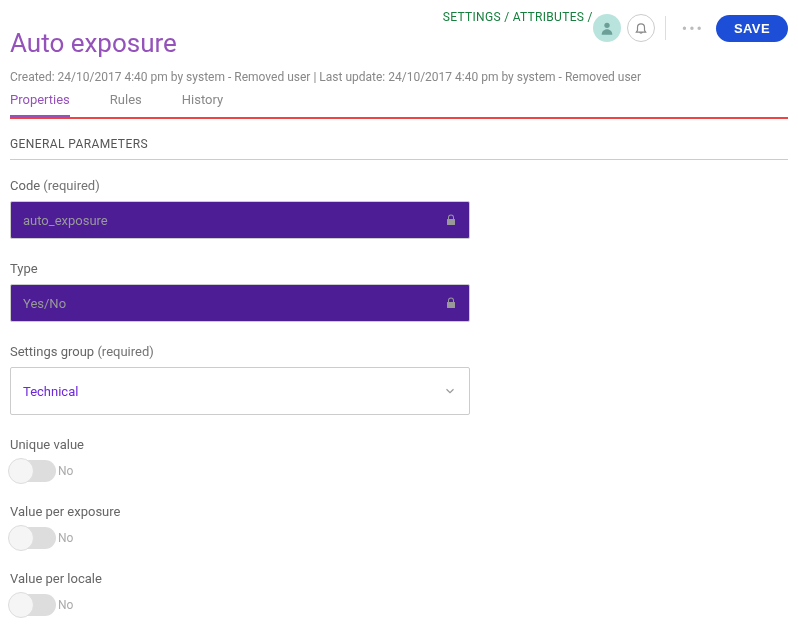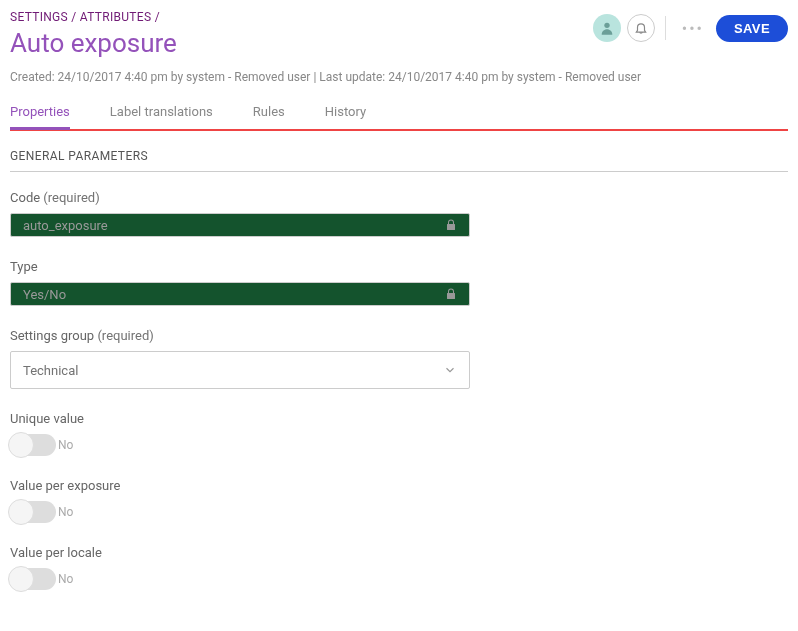--- a/index.html
+++ b/index.html
@@ -12,35 +12,35 @@
       padding: 10px 10px 20px 10px;
     }
     .header-row {
       display: flex;
       justify-content: space-between;
       align-items: flex-start;
     }
     .left-head { flex: 1; }
     .breadcrumb {
       font-size: 12px;
-      color: #701a75;
+      color: #15803d;
       letter-spacing: .3px;
       margin-bottom: 4px;
+      text-align: right;
     }
     .breadcrumb span { text-transform: uppercase; }
     .title {
       font-size: 26px;
       font-weight: 400;
       color: #9452ba;
       margin-bottom: 12px;
     }
     .meta {
       font-size: 12px;
       color: #888;
-      margin-bottom: 12px;
     }
     .right-head {
       display: flex;
       align-items: center;
       gap: 6px;
       padding-top: 4px;
     }
     .icon-circle {
       width: 28px; height: 28px;
       border: 1px solid #ccc;
@@ -116,44 +116,44 @@
     .field-label {
       font-size: 13px;
       color: #666;
       margin-bottom: 8px;
     }
     .field-label .req {
       color: #737373;
     }
     .locked-input {
       width: 460px;
-      height: 24px;
+      height: 38px;
       border: 1px solid #ccc;
-      background: #14532d;
+      background: #4c1d95;
       color: #999;
       padding: 0 36px 0 12px;
       font-size: 13px;
       position: relative;
       display: flex;
       align-items: center;
       border-radius: 2px;
     }
     .locked-input .lock-wrap {
       position: absolute;
       right: 12px;
       top: 50%;
       transform: translateY(-50%);
       color: #999;
     }
     .select-input {
       width: 460px;
-      height: 38px;
+      height: 48px;
       border: 1px solid #ccc;
       background: #fff;
-      color: #737373;
+      color: #6d28d9;
       padding: 0 36px 0 12px;
       font-size: 13px;
       position: relative;
       display: flex;
       align-items: center;
       border-radius: 2px;
       cursor: pointer;
     }
     .select-input .chev-wrap {
       position: absolute;
@@ -226,21 +226,20 @@
 <div class="meta">
   <span>Created:</span>
   <span>24/10/2017 4:40 pm by system - Removed user</span>
   <span>|</span>
   <span>Last update:</span>
   <span>24/10/2017 4:40 pm by system - Removed user</span>
 </div>
 
 <div class="tabs">
   <div class="tab active">Properties</div>
-  <div class="tab">Label translations</div>
   <div class="tab">Rules</div>
   <div class="tab">History</div>
 </div>
 
 <div class="section-title">GENERAL PARAMETERS</div>
 <hr class="section-sep">
 
 <div class="field">
   <div class="field-label">
     <span>Code</span>

